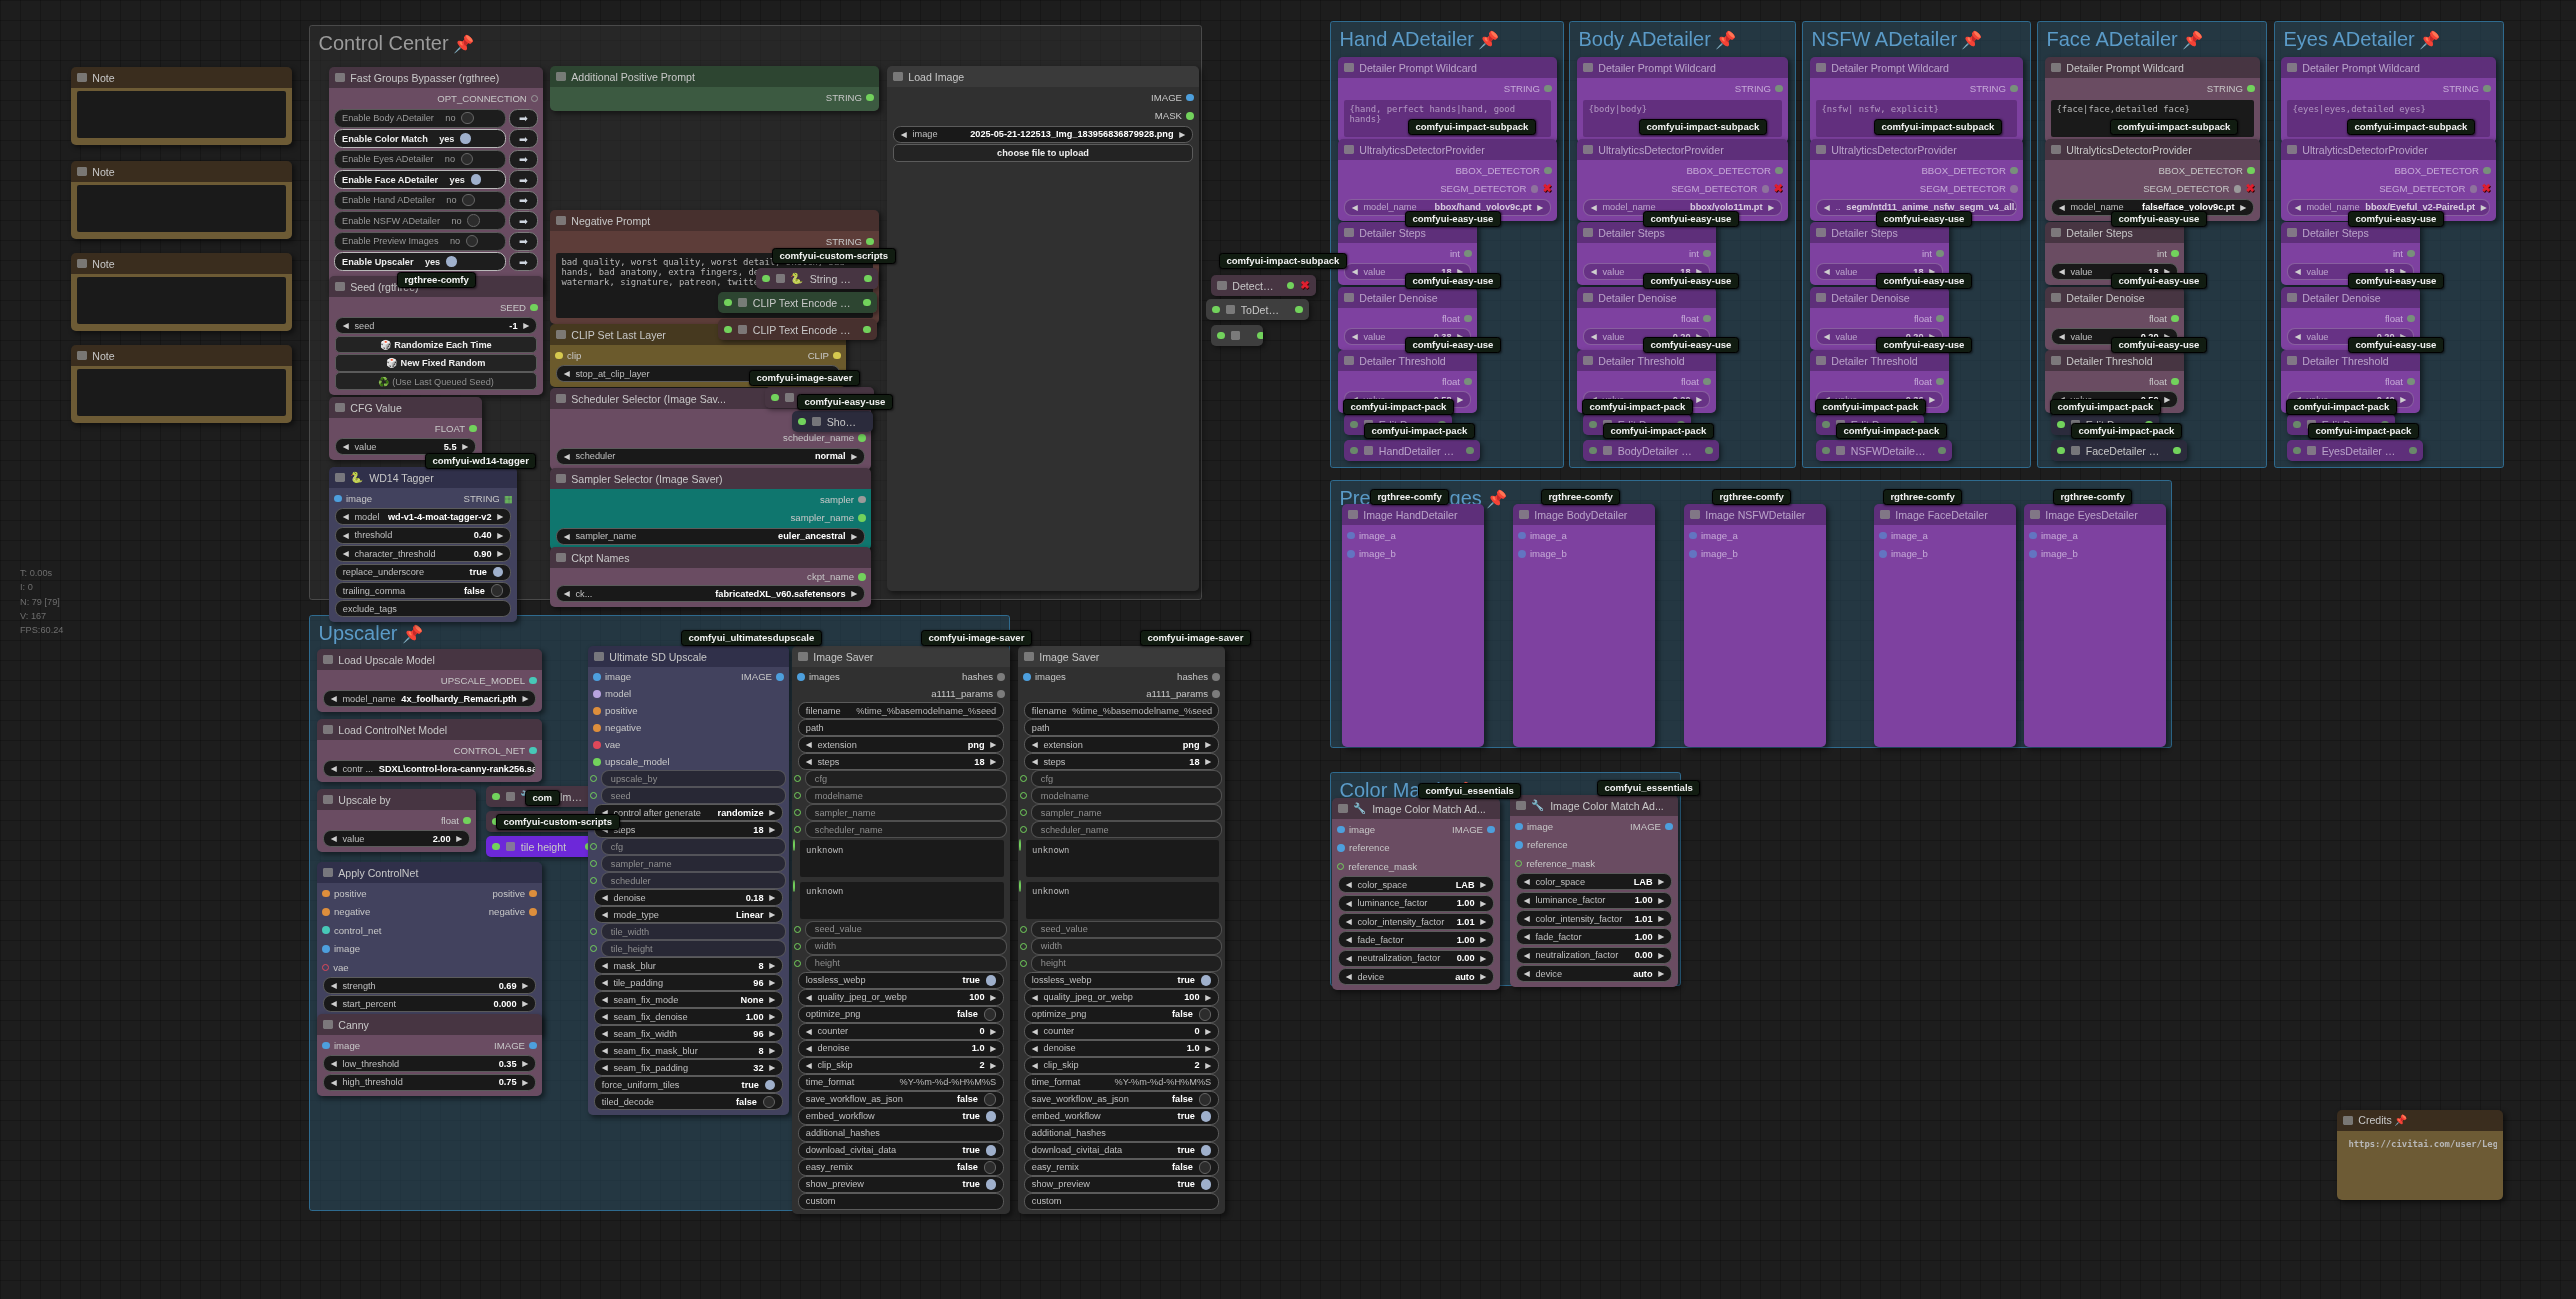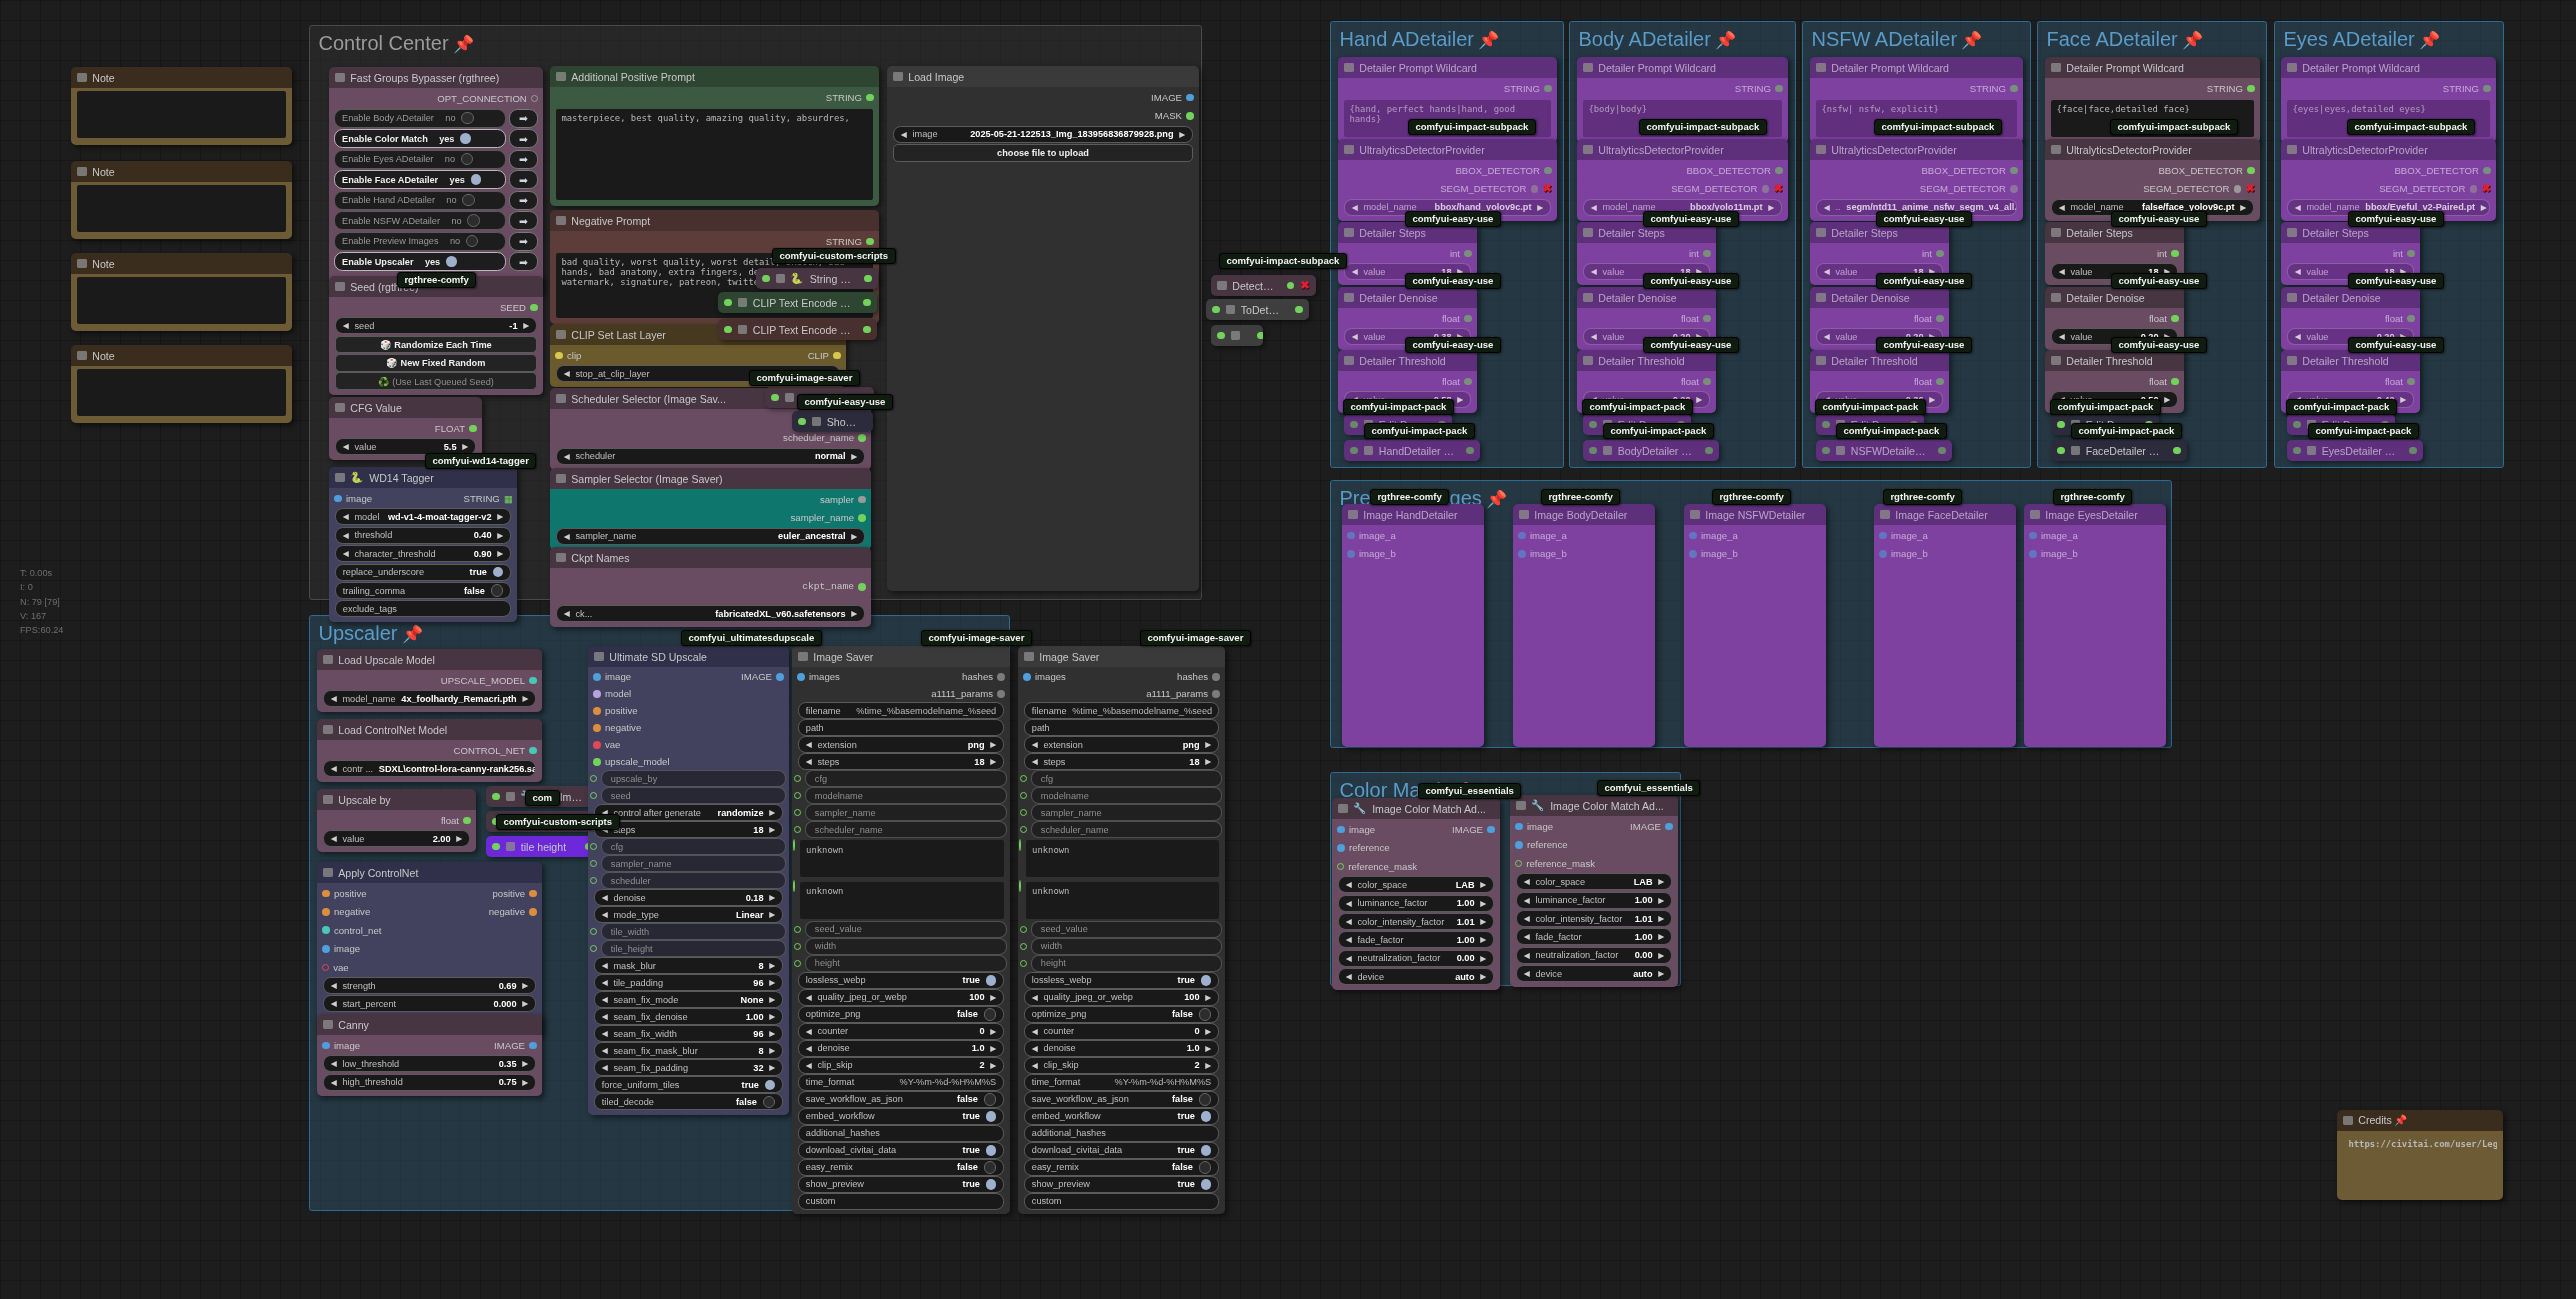--- a/index.html
+++ b/index.html
@@ -295,21 +295,20 @@
       <div class="n-header" style="background: rgb(45, 69, 49);">
         <span class="collapse-box"></span>
         <span style="overflow: hidden; text-overflow: ellipsis; flex: 1 1 0%;">Additional Positive Prompt</span>
       </div>
       <div class="n-body" style="background: rgb(60, 90, 65);">
         <div class="row" style="height: 18.4px;">
           <span class="spacer"></span>
           <span class="out-label">STRING</span>
           <span class="dot" style="background: rgb(114, 210, 92);"></span>
         </div>
-        <div class="txtarea" style="height: 91px;">masterpiece, best quality, amazing quality, absurdres,</div>
       </div>
     </div>
     <div class="node" style="left: 550px; top: 210px; width: 329px;">
       <div class="n-header" style="background: rgb(71, 48, 46);">
         <span class="collapse-box"></span>
         <span style="overflow: hidden; text-overflow: ellipsis; flex: 1 1 0%;">Negative Prompt</span>
       </div>
       <div class="n-body" style="background: rgb(93, 61, 57);">
         <div class="row" style="height: 18.4px;">
           <span class="spacer"></span>
@@ -393,21 +392,21 @@
           </div>
         </div>
       </div>
     </div>
     <div class="node" style="left: 550px; top: 547px; width: 321px;">
       <div class="n-header" style="background: rgb(71, 53, 66);">
         <span class="collapse-box"></span>
         <span style="overflow: hidden; text-overflow: ellipsis; flex: 1 1 0%;">Ckpt Names</span>
       </div>
       <div class="n-body" style="background: rgb(106, 76, 98);">
-        <div class="row" style="height: 35px; font-family: Liberation Mono, monospace;">
+        <div class="row" style="height: 15px;">
           <span class="spacer"></span>
           <span class="out-label">ckpt_name</span>
           <span class="dot" style="background: rgb(114, 210, 92);"></span>
         </div>
         <div class="row" style="height: 18.4px;">
           <div class="pill">
             <span class="arrow">◀</span>
             <span>ck...</span>
             <span class="val">fabricatedXL_v60.safetensors</span>
             <span class="arrow">▶</span>

